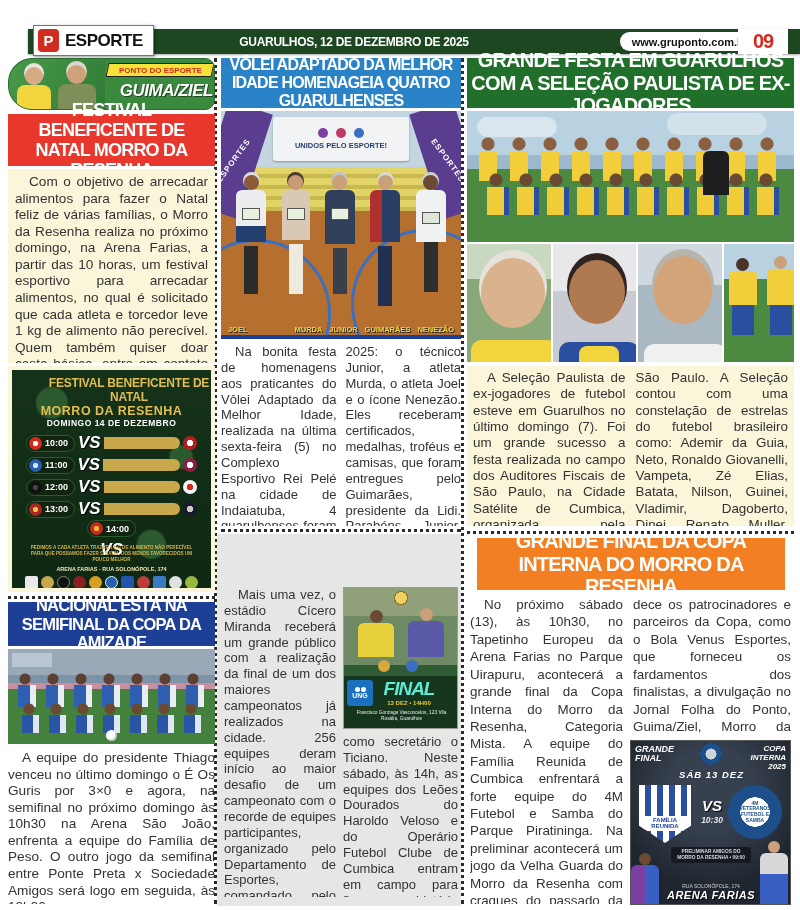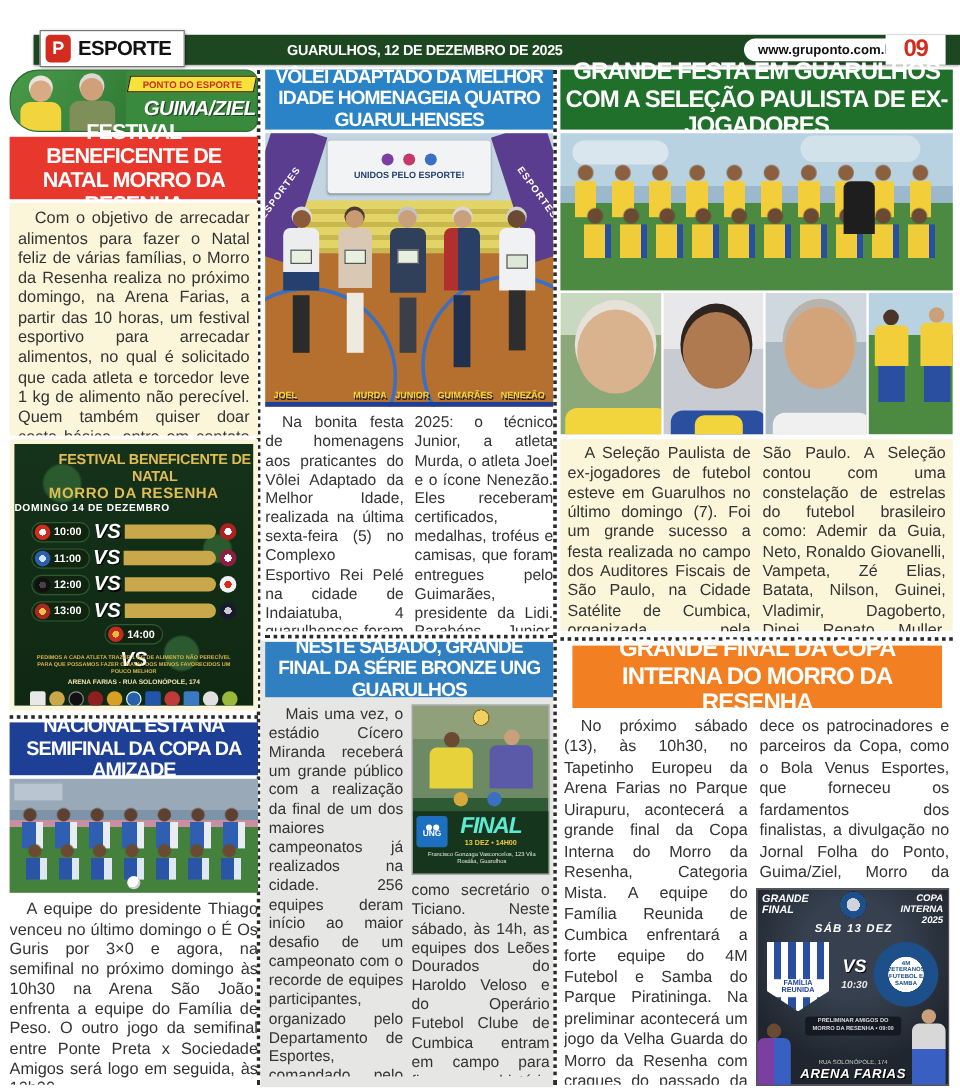--- a/index.html
+++ b/index.html
@@ -62,21 +62,21 @@
   <div class="abs headline" style="left:8px; top:114px; width:207px; height:52px; background:#e8372c; font-size:18px;">FESTIVAL BENEFICENTE DE NATAL MORRO DA RESENHA</div>
 
   <div class="abs body-text" style="left:8px; top:169px; width:207px; height:194px; background:#fbf5da; padding:5px 7px; font-size:13.6px; overflow:hidden;">
     <p class="ind">Com o objetivo de arrecadar alimentos para fazer o Natal feliz de várias famílias, o Morro da Resenha realiza no próximo domingo, na Arena Farias, a partir das 10 horas, um festival esportivo para arrecadar alimentos, no qual é solicitado que cada atleta e torcedor leve 1 kg de alimento não perecível. Quem também quiser doar cesta básica, entre em contato com o Arapinha ou Ziel. Participem e façam a sua doação para ajudar quem precisa.</p>
   </div>
 
   <div class="abs" style="left:8px; top:366px; width:207px; height:226px; background:#fbf5da; padding:4px; overflow:hidden;">
     <div style="width:100%; height:100%; background:radial-gradient(circle at 20% 15%, #2b5a2e 0 6%, transparent 7%), radial-gradient(circle at 85% 40%, #2b5a2e 0 5%, transparent 6%), radial-gradient(circle at 70% 80%, #2b5a2e 0 6%, transparent 7%), linear-gradient(180deg,#15321a,#0f2813); position:relative; overflow:hidden;">
       <div style="margin-top:6px; text-align:center; color:#e2bd55; font-weight:bold; font-size:12px; letter-spacing:-0.2px;margin-left:35px;">FESTIVAL BENEFICENTE DE NATAL</div>
       <div style="text-align:center; color:#e2bd55; font-weight:bold; font-size:12.5px; letter-spacing:0.5px;">MORRO DA RESENHA</div>
-      <div style="color:#fff; font-weight:bold; font-size:8.5px; letter-spacing:0.5px; margin-bottom:4px;">DOMINGO 14 DE DEZEMBRO</div>
+      <div style="text-align:center; color:#fff; font-weight:bold; font-size:8.5px; letter-spacing:0.5px; margin-bottom:4px;">DOMINGO 14 DE DEZEMBRO</div>
 
       <div style="display:flex; align-items:center; gap:3px; padding:0 14px; height:22px;">
         <span style="display:flex; align-items:center; gap:3px; background:#10240f; border:1px solid #2e5a30; border-radius:9px; padding:1px 6px 1px 2px;">
           <span class="circle" style="width:13px; height:13px; background:radial-gradient(circle,#fff 0 30%,#d22c1f 31%);"></span>
           <span style="color:#fff; font-weight:bold; font-size:9px;">10:00</span>
         </span>
         <span style="color:#fff; font-weight:bold; font-style:italic; font-size:17px; text-shadow:1px 1px 0 #000;">VS</span>
         <span style="flex:1; height:12px; background:#c9a84c; border-radius:0 6px 6px 0;"></span>
         <span class="circle" style="width:14px; height:14px; background:radial-gradient(circle,#fff 0 30%,#b02020 31%);"></span>
       </div>
@@ -221,21 +221,20 @@
       <p class="ind">Na bonita festa de homenagens aos praticantes do Vôlei Adaptado da Melhor Idade, realizada na última sexta-feira (5) no Complexo Esportivo Rei Pelé na cidade de Indaiatuba, 4 guarulhenses foram homenageados como destaques de</p>
     </div>
     <div class="body-text" style="flex:1; font-size:13px;">
       <p>2025: o técnico Junior, a atleta Murda, o atleta Joel e o ícone Nenezão. Eles receberam certificados, medalhas, troféus e camisas, que foram entregues pelo Guimarães, presidente da Lidi. Parabéns, Junior, Murda, Joel e Nenezão.</p>
     </div>
   </div>
 
   <div class="abs hdots" style="left:221px; top:529px; width:240px;"></div>
 
   <div class="abs" style="left:217px; top:534px; width:244px; height:372px; background:#e6e6e4;"></div>
-  <div class="abs headline" style="left:221px; top:535px; width:240px; height:46px; background:#2f7fc1; font-size:16px;">NESTE SÁBADO, GRANDE FINAL DA SÉRIE BRONZE UNG GUARULHOS</div>
 
   <div class="abs body-text" style="left:224px; top:587px; width:112px; height:310px; font-size:13px; overflow:hidden;">
     <p class="ind">Mais uma vez, o estádio Cícero Miranda receberá um grande público com a realização da final de um dos maiores campeonatos já realizados na cidade. 256 equipes deram início ao maior desafio de um campeonato com o recorde de equipes participantes, organizado pelo Departamento de Esportes, comandado pelo diretor Tico Emerson da Secretaria de Esportes de Guarulhos, que tem</p>
   </div>
 
   <div class="abs" style="left:343px; top:587px; width:115px; height:142px; overflow:hidden; background:linear-gradient(180deg,#8fa07a 0 20%, #6e8a64 20% 55%, #2e5a34 55% 100%); border:1px solid #9a9a9a;">
     <div class="abs circle" style="left:50px; top:3px; width:14px; height:14px; background:radial-gradient(circle,#f0d060 0 60%,#8a6a20 61%);"></div>
     <div class="abs circle" style="left:26px; top:22px; width:13px; height:13px; background:#6b4a33;"></div>
     <div class="abs" style="left:14px; top:35px; width:36px; height:34px; background:#e8d23c; border-radius:6px 6px 0 0;"></div>
     <div class="abs circle" style="left:76px; top:20px; width:13px; height:13px; background:#caa07a;"></div>

